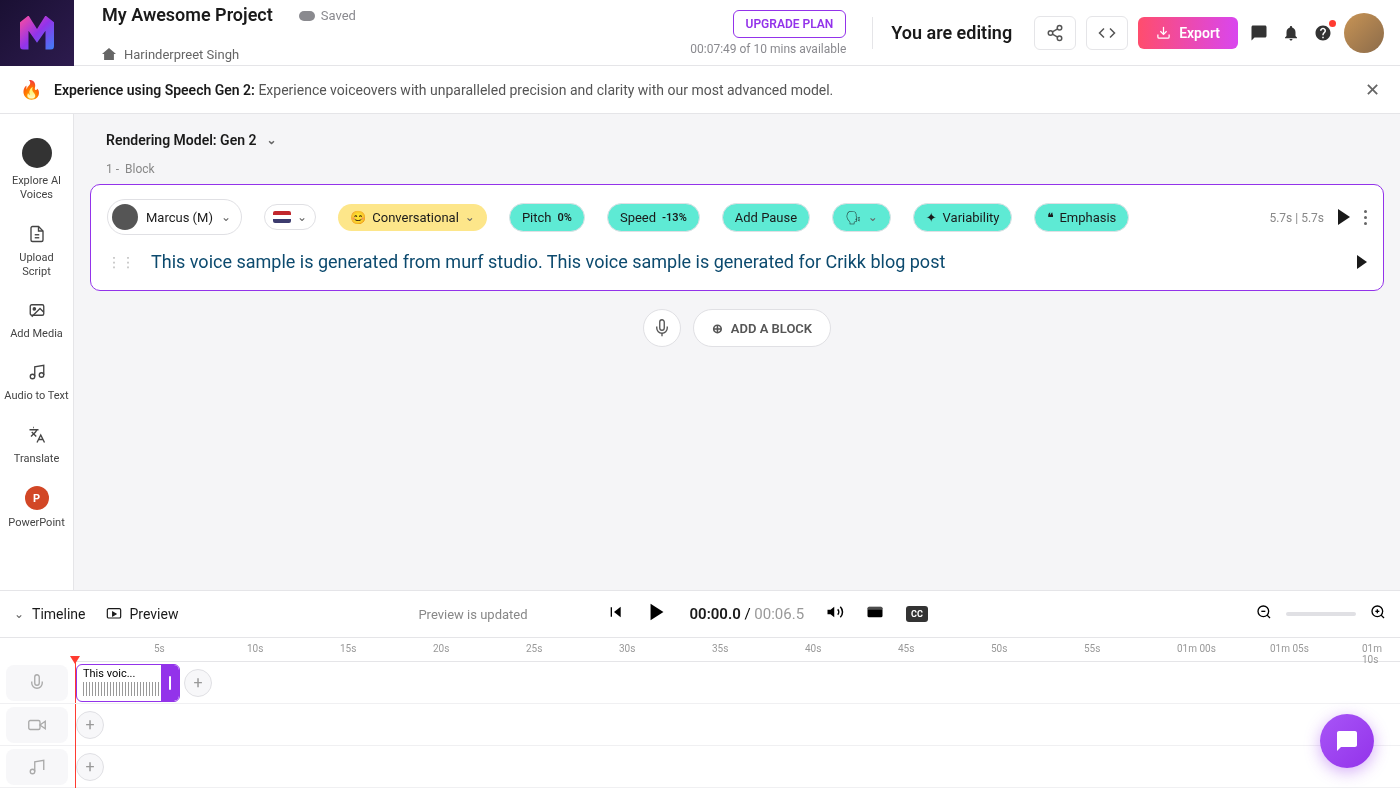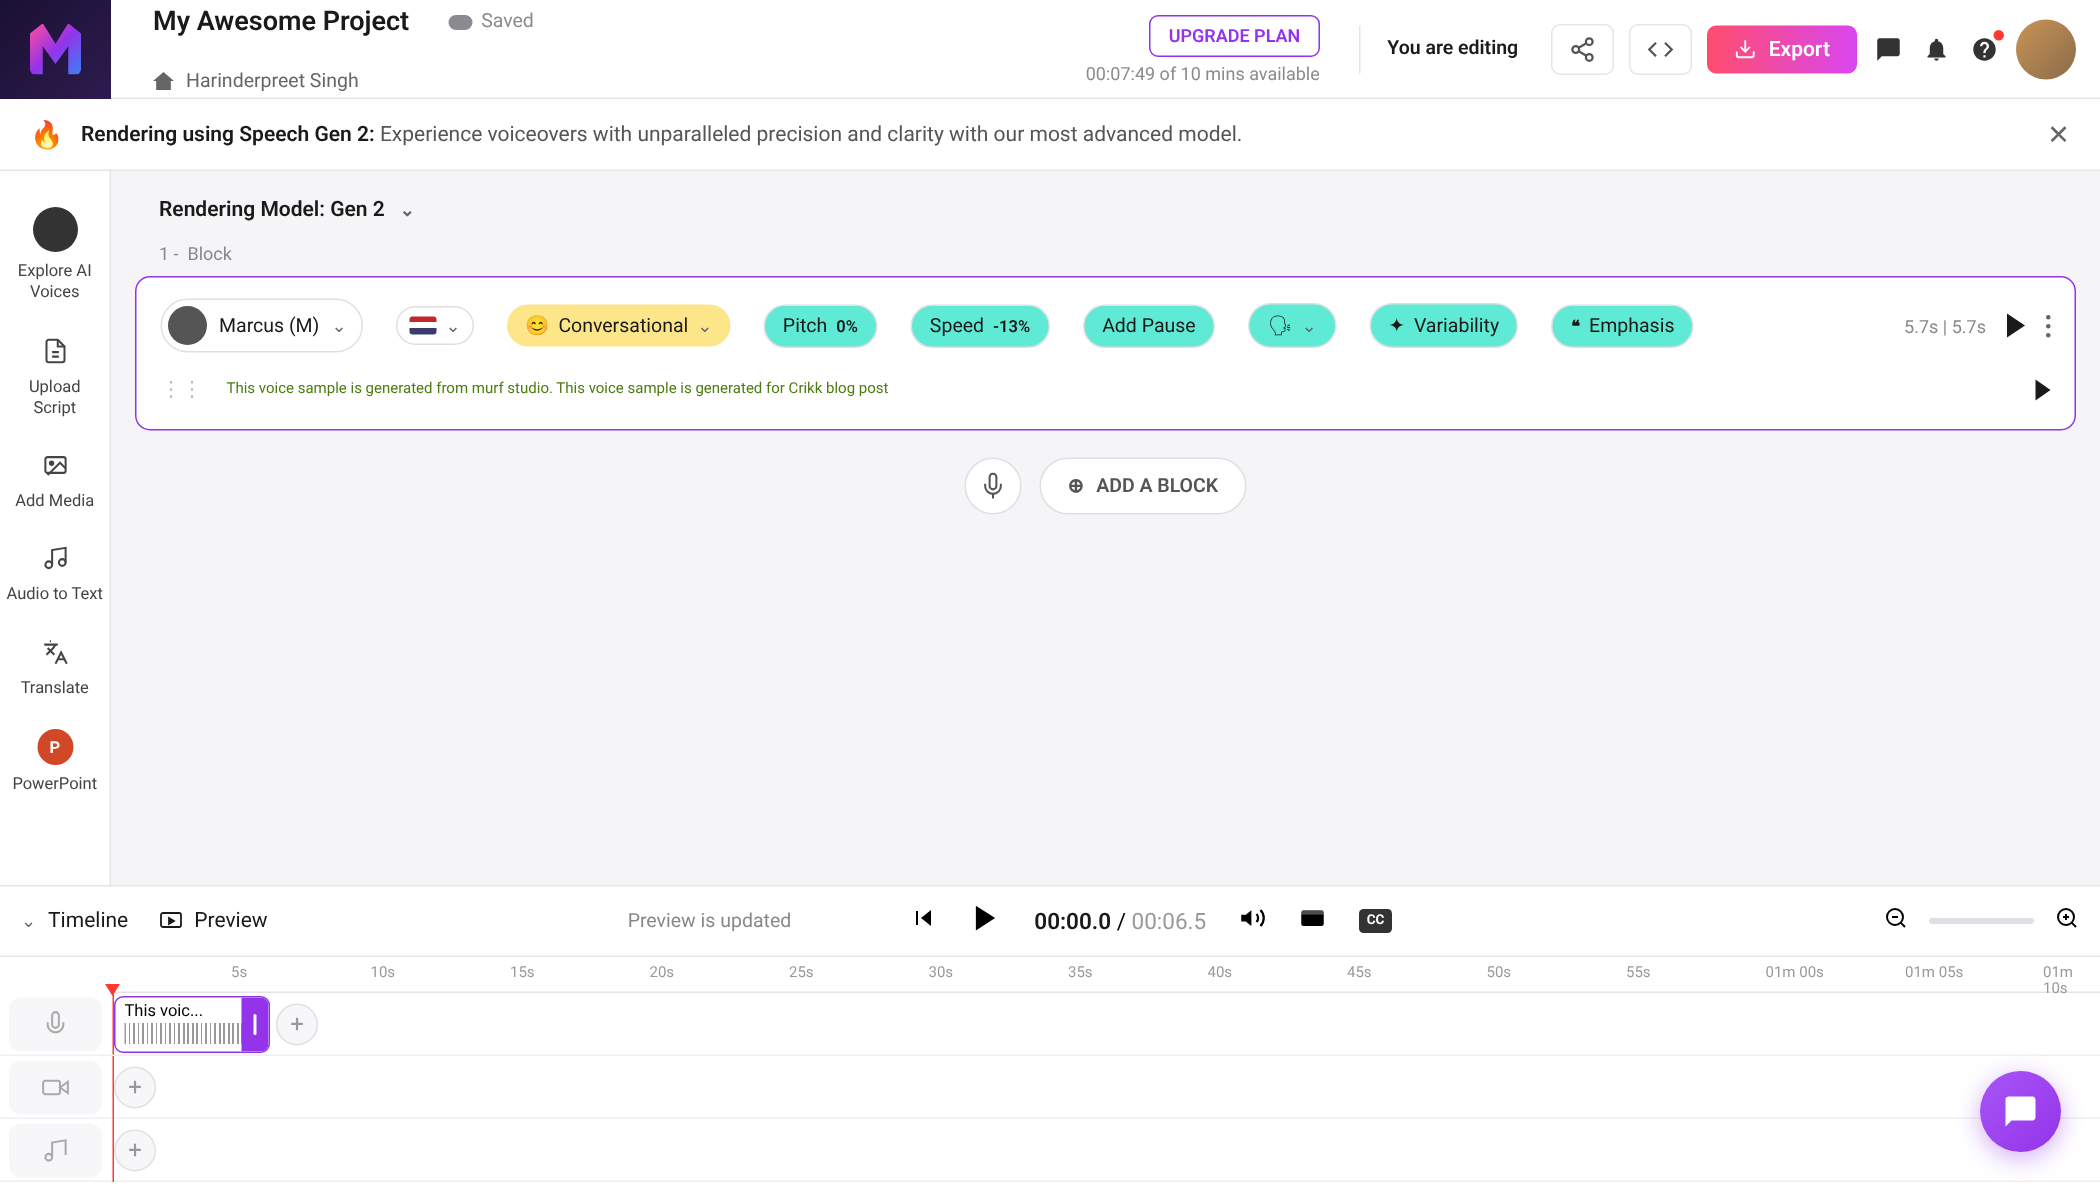--- a/index.html
+++ b/index.html
@@ -10,21 +10,21 @@
 .header-left{flex:1;padding-left:28px}
 .project-title{font-size:18px;font-weight:600;color:#1a1a1a;display:inline-block}
 .saved-badge{display:inline-flex;align-items:center;gap:6px;color:#8a8a8f;font-size:13px;margin-left:22px}
 .cloud-icon{width:16px;height:10px;background:#8a8a8f;border-radius:8px;position:relative}
 .home-row{display:flex;align-items:center;gap:8px;margin-top:22px;color:#666;font-size:13px}
 .home-icon{width:14px;height:12px;background:#666;clip-path:polygon(50% 0,100% 50%,85% 50%,85% 100%,15% 100%,15% 50%,0 50%)}
 .header-right{display:flex;align-items:center;gap:10px;padding-right:16px}
 .time-stack{text-align:right;margin-right:8px}
 .upgrade-btn{border:1px solid #9333ea;color:#9333ea;font-size:12px;font-weight:600;padding:6px 12px;border-radius:6px;background:#fff}
 .divider-v{width:1px;height:32px;background:#e5e5e8;margin:0 8px}
-.editing-text{font-size:13px;font-weight:600;color:#1a1a1a;margin-right:12px}
+.editing-text{font-size:18px;font-weight:600;color:#1a1a1a;margin-right:12px}
 .time-remaining{font-size:12px;color:#8a8a8f;margin-top:4px}
 .icon-btn{width:42px;height:34px;border:1px solid #e5e5e8;border-radius:6px;background:#fff;display:flex;align-items:center;justify-content:center;color:#555}
 .export-btn{background:linear-gradient(90deg,#ff4d6d,#d946ef);color:#fff;border:none;border-radius:6px;padding:8px 18px;font-size:14px;font-weight:600;display:flex;align-items:center;gap:8px}
 .hdr-ico{width:22px;height:22px;display:flex;align-items:center;justify-content:center;position:relative;color:#333;cursor:pointer}
 .red-dot{position:absolute;top:-2px;right:-2px;width:7px;height:7px;background:#ff3b30;border-radius:50%}
 .avatar{width:40px;height:40px;border-radius:50%;background:linear-gradient(135deg,#c89455,#8b6b4a)}
 .banner{height:48px;background:#fff;border-bottom:1px solid #e5e5e8;display:flex;align-items:center;padding:0 20px;font-size:14px}
 .fire-icon{width:22px;height:22px;color:#f59e0b;margin-right:12px;font-size:18px}
 .banner-bold{font-weight:600;color:#1a1a1a}
 .banner-text{color:#555}
@@ -48,21 +48,21 @@
 .flag-chip{display:flex;align-items:center;gap:6px;border:1px solid #e0e0e4;border-radius:20px;padding:5px 8px;background:#fff}
 .flag{width:18px;height:12px;background:linear-gradient(#c1272d 33%,#fff 33% 66%,#3c3b6e 66%);border-radius:2px}
 .style-chip{background:#fde68a;border:none;border-radius:20px;padding:6px 12px;display:flex;align-items:center;gap:6px;font-size:13px;color:#1a1a1a}
 .param-chip{border:1px solid #e0e0e4;border-radius:20px;padding:6px 12px;background:#5eead4;font-size:13px;color:#1a1a1a;display:flex;align-items:center;gap:6px}
 .param-val{font-size:11px;font-weight:600}
 .block-meta{margin-left:auto;display:flex;align-items:flex-end;gap:14px;color:#888;font-size:12px}
 .play-solid{width:0;height:0;border-left:12px solid #1a1a1a;border-top:8px solid transparent;border-bottom:8px solid transparent}
 .dots-v{display:flex;flex-direction:column;gap:3px}.dots-v span{width:3px;height:3px;background:#666;border-radius:50%}
 .block-text-row{display:flex;align-items:center;gap:16px;padding:16px 0 4px}
 .drag-handle{color:#bbb;font-size:14px;cursor:grab}
-.block-text{font-size:10px;color:#4d7c0f;flex:1}
+.block-text{font-size:18px;color:#0c4a6e;flex:1}
 .add-row{display:flex;justify-content:center;gap:12px}
 .mic-btn{width:38px;height:38px;border:1px solid #e0e0e4;border-radius:50%;background:#fff;display:flex;align-items:center;justify-content:center;color:#555}
 .add-block-btn{border:1px solid #e0e0e4;border-radius:22px;background:#fff;padding:9px 18px;font-size:13px;font-weight:600;color:#555;display:flex;align-items:center;gap:8px}
 .timeline-bar{height:48px;background:#fff;border-top:1px solid #e5e5e8;border-bottom:1px solid #e5e5e8;display:flex;align-items:center;padding:0 14px;gap:20px}
 .tl-tab{display:flex;align-items:center;gap:8px;font-size:14px;color:#1a1a1a}
 .preview-status{font-size:13px;color:#888;margin-left:220px}
 .tl-controls{display:flex;align-items:center;gap:22px;margin-left:60px}
 .time-display{font-size:15px}.time-cur{font-weight:600;color:#1a1a1a}.time-tot{color:#999}
 .tl-right{margin-left:auto;display:flex;align-items:center;gap:14px}
 .zoom-slider{width:70px;height:4px;background:#e0e0e4;border-radius:2px}
@@ -148,21 +148,21 @@
           <path d="M12 2C6.48 2 2 6.48 2 12s4.48 10 10 10 10-4.48 10-10S17.52 2 12 2zm1 17h-2v-2h2v2zm2.07-7.75l-.9.92C13.45 12.9 13 13.5 13 15h-2v-.5c0-1.1.45-2.1 1.17-2.83l1.24-1.26c.37-.36.59-.86.59-1.41 0-1.1-.9-2-2-2s-2 .9-2 2H8c0-2.21 1.79-4 4-4s4 1.79 4 4c0 .88-.36 1.68-.93 2.25z"></path>
         </svg>
         <span class="red-dot"></span>
       </span>
     <div class="avatar"></div>
   </div>
 </div>
 
 <div class="banner">
   <span class="fire-icon">🔥</span>
-  <span><span class="banner-bold">Rendering using Speech Gen 2: </span><span class="banner-text">Experience voiceovers with unparalleled precision and clarity with our most advanced model.</span></span>
+  <span><span class="banner-bold">Experience using Speech Gen 2: </span><span class="banner-text">Experience voiceovers with unparalleled precision and clarity with our most advanced model.</span></span>
   <span class="banner-close">✕</span>
 </div>
 
 <div class="main-area">
   <div class="left-sidebar">
     <div class="sb-item">
         <div class="sb-avatar"></div>
         <span class="sb-label">Explore AI Voices</span>
       </div>
     <div class="sb-item">

